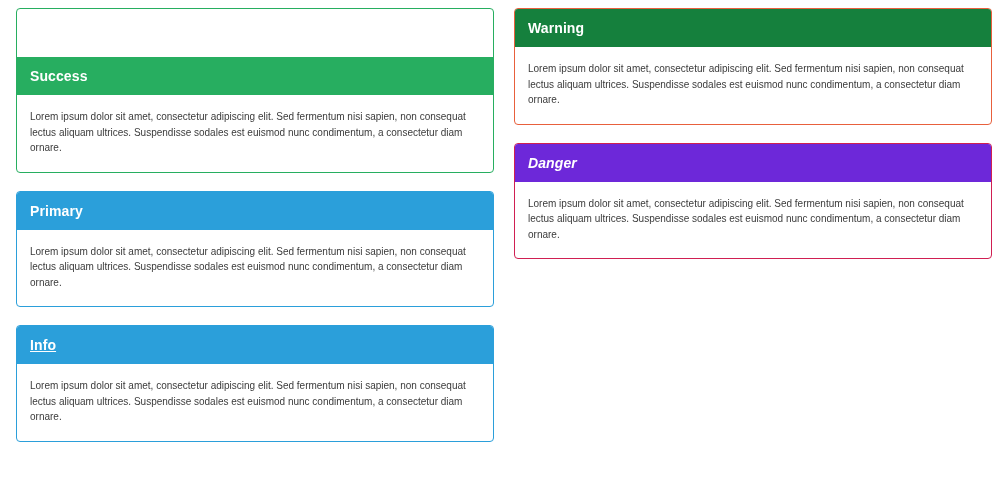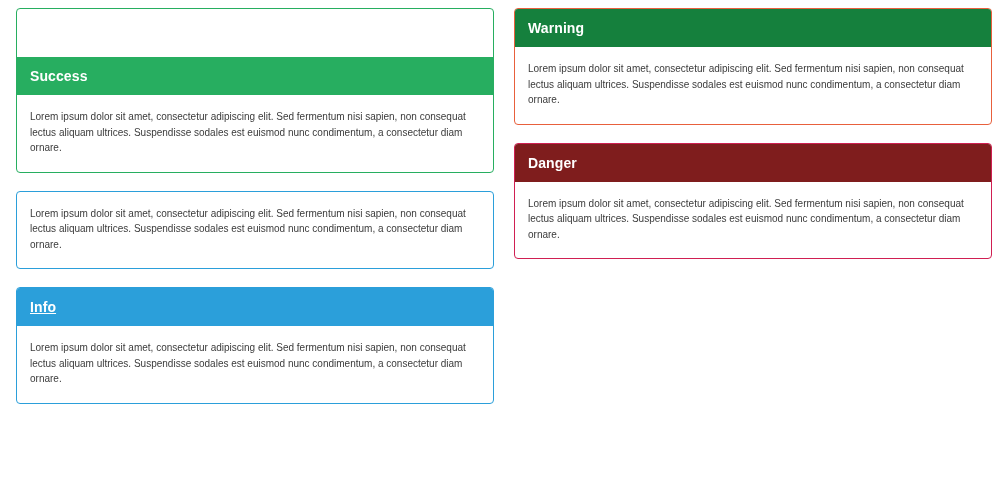--- a/index.html
+++ b/index.html
@@ -63,36 +63,37 @@
   .panel-primary { border-color: #2b9fda; }
   .panel-primary .panel-heading { background: #2b9fda; }
 
   .panel-info { border-color: #2b9fda; }
   .panel-info .panel-heading { background: #2b9fda; text-decoration: underline; }
 
   .panel-warning { border-color: #e8603c; }
   .panel-warning .panel-heading { background: #15803d; }
 
   .panel-danger { border-color: #d01f52; }
-  .panel-danger .panel-heading { background: #7f1d1d; }
+  .panel-danger .panel-heading { background: #6d28d9; font-style: italic; }
 </style>
 </head>
 <body>
 
 <div class="board">
   <div class="columns">
 
     <div class="column">
 
       <div class="panel panel-success">
         <div class="panel-heading">Success</div>
         <div class="panel-body">Lorem ipsum dolor sit amet, consectetur adipiscing elit. Sed fermentum nisi sapien, non consequat lectus aliquam ultrices. Suspendisse sodales est euismod nunc condimentum, a consectetur diam ornare.</div>
       </div>
 
       <div class="panel panel-primary">
+        <div class="panel-heading">Primary</div>
         <div class="panel-body">Lorem ipsum dolor sit amet, consectetur adipiscing elit. Sed fermentum nisi sapien, non consequat lectus aliquam ultrices. Suspendisse sodales est euismod nunc condimentum, a consectetur diam ornare.</div>
       </div>
 
       <div class="panel panel-info">
         <div class="panel-heading">Info</div>
         <div class="panel-body">Lorem ipsum dolor sit amet, consectetur adipiscing elit. Sed fermentum nisi sapien, non consequat lectus aliquam ultrices. Suspendisse sodales est euismod nunc condimentum, a consectetur diam ornare.</div>
       </div>
 
     </div>
 

